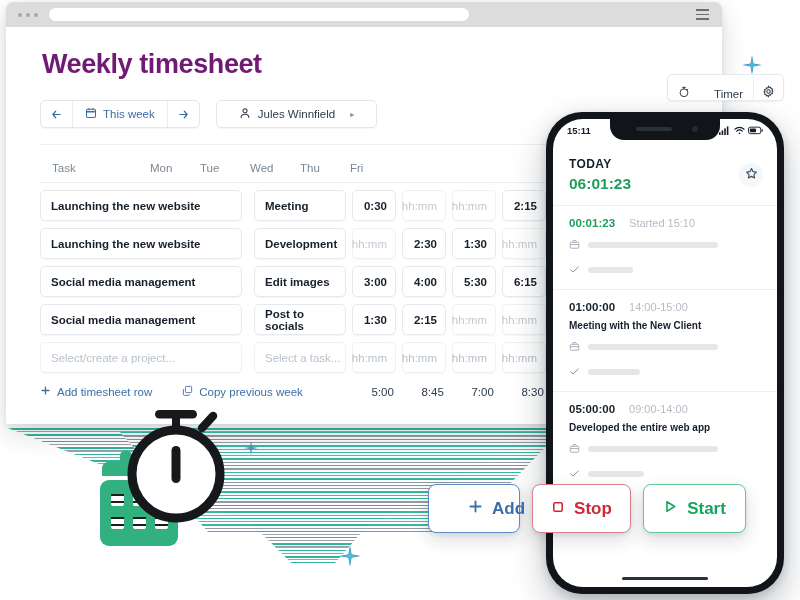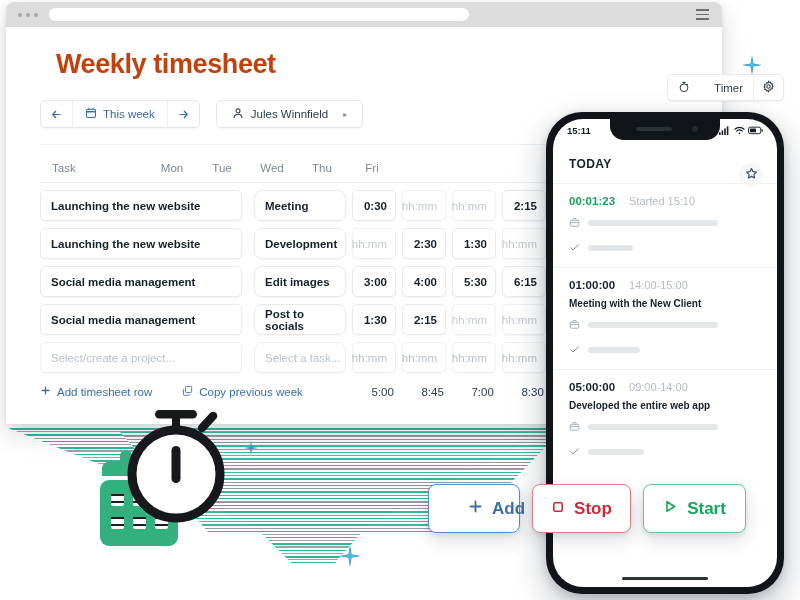--- a/index.html
+++ b/index.html
@@ -64,77 +64,77 @@
   .omnibox {
     margin-left: 11px; height: 13px; width: 420px;
     background: #ffffff; border-radius: 7px;
   }
   .hamburger { position: absolute; right: 13px; top: 7px; width: 13px; }
   .hamburger i { display: block; height: 1.6px; background: #6e6e6e; margin-bottom: 3px; }
 
   .page { padding: 22px 0 0 0; background: #fff; height: 397px; position: relative; }
 
   h1.title {
-    font-size: 27px; font-weight: 700; color: #c2410c;
-    letter-spacing: -.4px; margin: 0 0 20px 50px;
+    font-size: 27px; font-weight: 700; color: #701a75;
+    letter-spacing: -.4px; margin: 0 0 20px 36px;
   }
 
   
   .toolbar { display: flex; gap: 16px; margin: 0 0 0 34px; align-items: center; }
   .btn-group {
     display: flex; align-items: stretch; height: 28px;
     border: 1px solid #e3e7ec; border-radius: 5px; background: #fff;
     box-shadow: 0 1px 1px rgba(20,30,45,.04);
   }
   .btn-group > div {
     display: flex; align-items: center; justify-content: center;
     padding: 0 9px; color: #3b6fa8; font-size: 11.5px;
     border-right: 1px solid #e8ecf0;
   }
   .btn-group > div:last-child { border-right: none; }
   .btn-group .wk { gap: 6px; font-weight: 400; color: #3c6da3; padding: 0 12px; }
   .user-group { display: flex; align-items: center; height: 28px; border: 1px solid #e3e7ec;
-    border-radius: 5px; background: #fff; padding: 0 15px; gap: 7px;
+    border-radius: 5px; background: #fff; padding: 0 22px; gap: 7px;
     box-shadow: 0 1px 1px rgba(20,30,45,.04); justify-content: flex-end; }
   .user-group .uname { font-size: 11.5px; color: #2d3b4a; }
   .user-group .caret { font-size: 8px; color: #7d8994; margin-left: 8px; }
 
   .divider { height: 1px; background: #eceff2; margin: 16px 34px 0 34px; }
 
   
   .timer-pill {
     position: absolute; right: 16px; top: 74px;
     display: flex; height: 27px; z-index: 6;
     border: 1px solid #e6eaee; border-radius: 5px; background: #fff;
     box-shadow: 0 1px 2px rgba(20,30,45,.06);
   }
-  .timer-pill .seg { display: flex; align-items: center; gap: 24px; padding: 0 10px;
+  .timer-pill .seg { display: flex; align-items: flex-end; gap: 24px; padding: 0 10px;
     font-size: 11.5px; color: #2d3b4a; border-right: 1px solid #ebeef1; }
   .timer-pill .seg:last-child { border-right: none; padding: 0 8px; }
 
   
   .table { margin: 12px 0 0 34px; }
   .thead { display: flex; align-items: center; height: 22px; }
   .thead .th {
     font-size: 11.5px; color: #7c8794; font-weight: 400;
   }
   .th.c-project { width: 202px; }
   .th.c-task { width: 92px; margin-left: 12px; }
-  .th.c-day { width: 44px; margin-left: 6px; text-align: center; }
+  .th.c-day { width: 44px; margin-left: 6px; text-align: left; }
   .rowline { height: 1px; background: #eceff2; margin: 3px 0 0 0; width: 540px; }
 
   .trow { display: flex; align-items: center; margin-top: 7px; }
   .cell {
     height: 31px; border: 1px solid #e6eaee; border-radius: 5px;
     background: #fff; display: flex; align-items: center;
     font-size: 11.5px; color: #16202b; font-weight: 700;
     box-shadow: 0 1px 1px rgba(20,30,45,.035);
   }
   .cell.project { width: 202px; padding-left: 10px; }
-  .cell.task { width: 92px; margin-left: 12px; padding-left: 10px; border-radius: 8px; }
+  .cell.task { width: 92px; margin-left: 12px; padding-left: 10px; }
   .cell.day { width: 44px; margin-left: 6px; justify-content: flex-end; padding-right: 8px; }
   .cell.empty { color: #c3cad2; font-weight: 400; border-color: #eef1f4; }
   .cell.ph { color: #b9c2cb; font-weight: 400; border-color: #eef1f4; }
 
   .tfoot { display: flex; align-items: center; margin-top: 12px; }
   .foot-link { display: flex; align-items: center; gap: 6px; color: #3b6fa8;
     font-size: 11.5px; }
   .foot-link.second { margin-left: 30px; }
   .tot { width: 44px; margin-left: 6px; text-align: right; font-size: 11.5px;
     color: #2d3b4a; }
@@ -449,20 +449,21 @@
                 <rect x="0.5" y="0.7" width="14" height="7.4" rx="2.2" fill="none" stroke="#16202b" stroke-width="1.1"></rect>
                 <rect x="2.1" y="2.2" width="7" height="4.4" rx="1.1" fill="#16202b"></rect>
                 <rect x="15.3" y="3.2" width="1.5" height="2.6" rx=".7" fill="#16202b"></rect>
               </svg>
           </span>
         </div>
       </div>
 
       <div class="today-block">
         <div class="today-label">TODAY</div>
+        <div class="today-time">06:01:23</div>
         <div class="star-btn">
           <span>
             <svg width="13" height="13" viewBox="0 0 16 16" fill="none" stroke="#3d5163" stroke-width="1.45" stroke-linejoin="round">
                 <path d="M8 1.9l1.85 3.85 4.15.6-3 2.95.71 4.2L8 11.53 4.29 13.5 5 9.3 2 6.35l4.15-.6z"></path>
               </svg>
           </span>
         </div>
       </div>
 
       <div class="entry">

